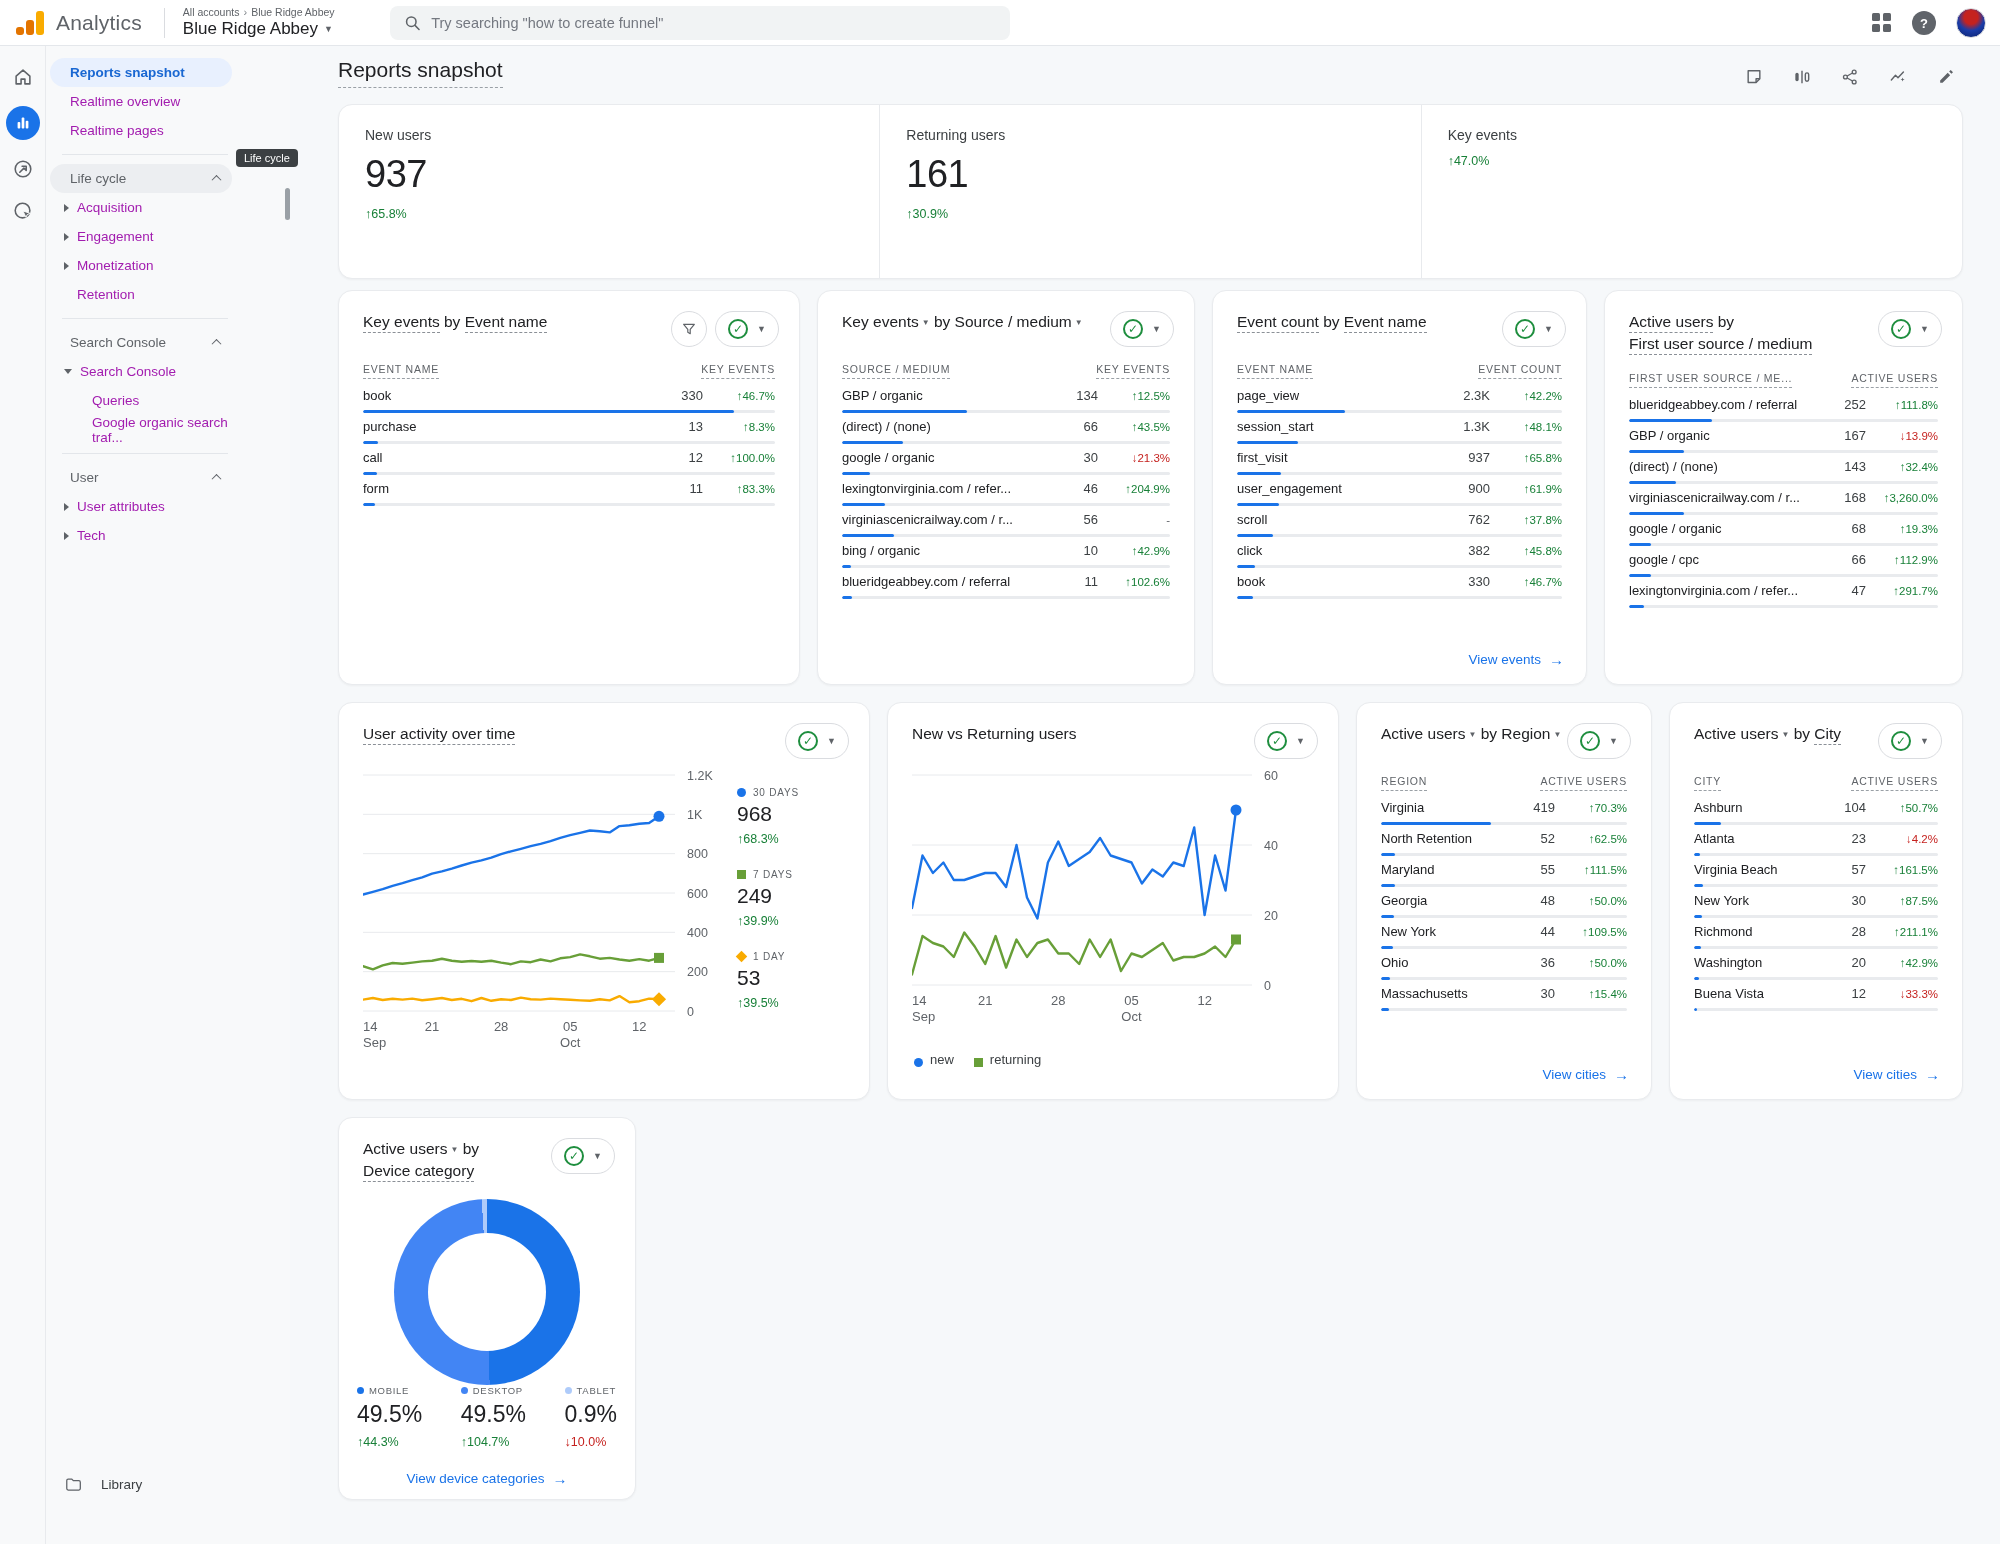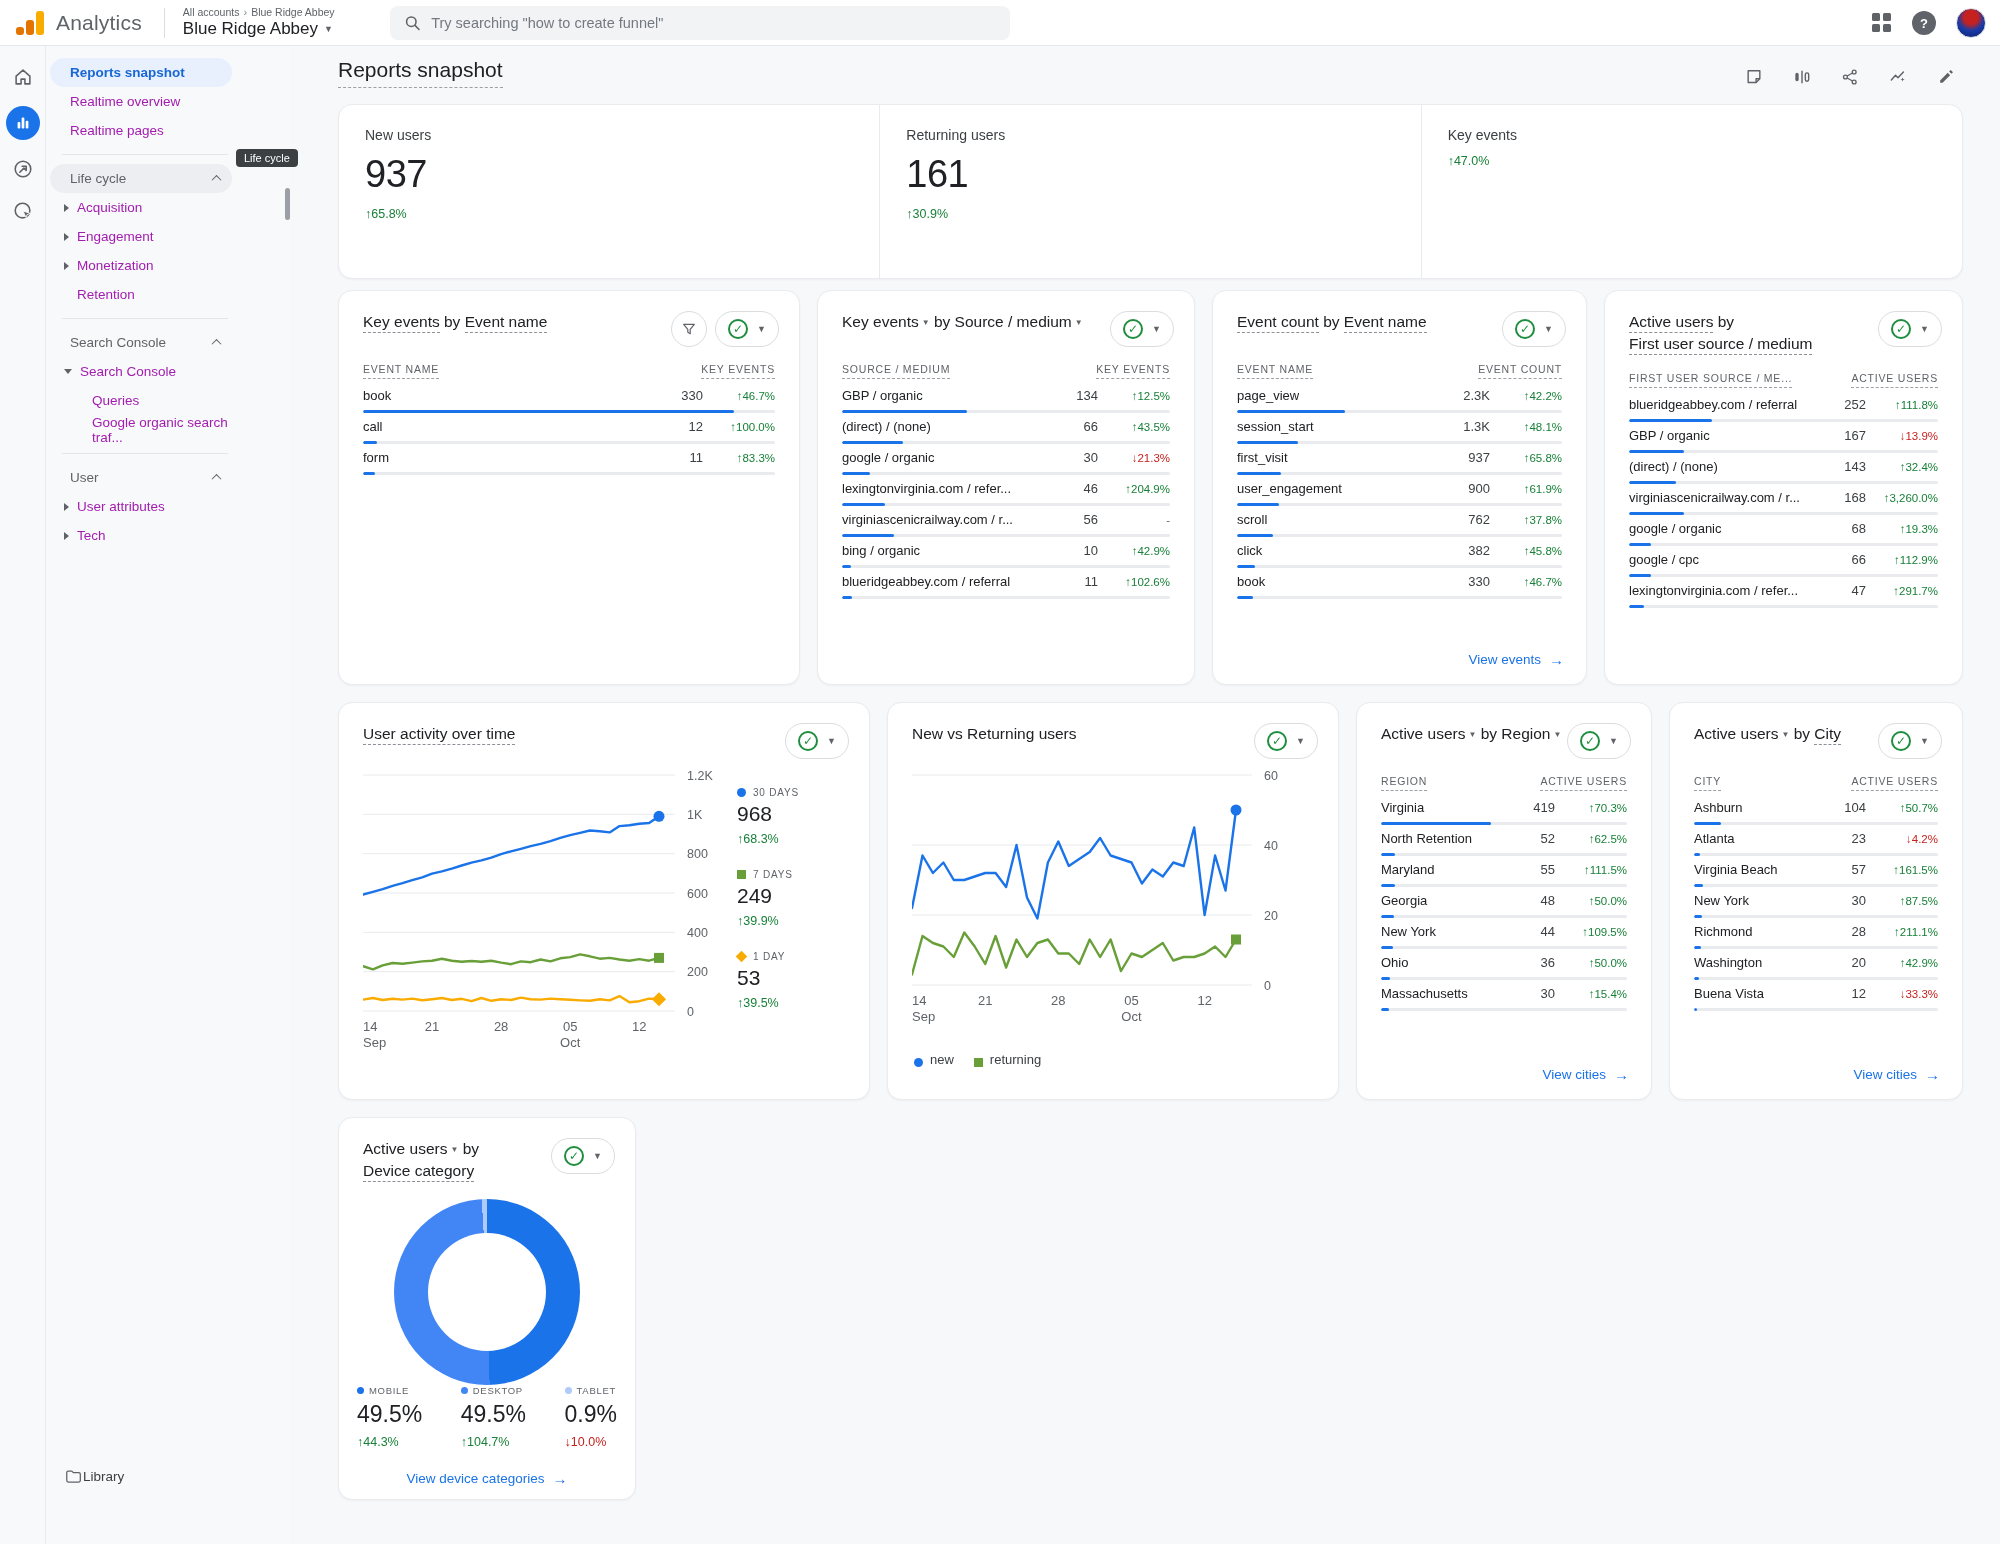--- a/index.html
+++ b/index.html
@@ -57,21 +57,21 @@
   .shead.hovered { background:#eceef1; }
   .chev-up { width:7px; height:7px; border-left:1.6px solid #5f6368; border-top:1.6px solid #5f6368;
              transform:rotate(45deg) translate(1px,1px); }
   .arr { width:0; height:0; margin-right:8px; flex:none; }
   .arr.right { border-left:5px solid #5f6368; border-top:4px solid transparent; border-bottom:4px solid transparent; }
   .arr.down  { border-top:5px solid #5f6368; border-left:4px solid transparent; border-right:4px solid transparent; }
   .arr.blank { width:5px; }
   .snav-item { padding-left:14px; }
   .snav-sub  { padding-left:42px; }
   .scroll-thumb { position:absolute; left:239px; top:142px; width:5px; height:32px; border-radius:3px; background:#9aa0a6; }
-  .library { position:absolute; left:18px; bottom:58px; display:flex; align-items:center; gap:0;
+  .library { position:absolute; left:18px; bottom:50px; display:flex; align-items:center; gap:18px;
              font-size:13.5px; color:#3c4043; cursor:pointer; }
   .nav-tooltip { position:absolute; left:236px; top:149px; background:#3c4043; color:#fff; font-size:11px;
                  padding:3px 8px; border-radius:4px; z-index:30; white-space:nowrap; }
   
   .main { position:absolute; top:46px; left:290px; width:1710px; bottom:0; padding:12px 37px 0 48px; }
   .page-head { display:flex; align-items:flex-start; justify-content:space-between; height:46px; }
   .page-title { font-size:21px; font-weight:normal; color:#202124; }
   .page-title .dashed { border-bottom:1px dashed #9aa0a6; padding-bottom:6px; }
   .toolbar { display:flex; gap:26px; margin-top:8px; margin-right:6px; }
   .tb-btn { width:22px; height:22px; cursor:pointer; display:flex; align-items:center; justify-content:center; }
@@ -352,20 +352,30 @@
               <span class="rname">book</span>
               <span class="rval">330</span>
               <span class="chg up rchg">↑46.7%</span>
             </div>
             <div class="tbar">
               <i style="width: 90.1639%;"></i>
             </div>
           </div>
           <div class="trow">
             <div class="tline">
+              <span class="rname">purchase</span>
+              <span class="rval">13</span>
+              <span class="chg up rchg">↑8.3%</span>
+            </div>
+            <div class="tbar">
+              <i style="width: 3.55191%;"></i>
+            </div>
+          </div>
+          <div class="trow">
+            <div class="tline">
               <span class="rname">call</span>
               <span class="rval">12</span>
               <span class="chg up rchg">↑100.0%</span>
             </div>
             <div class="tbar">
               <i style="width: 3.27869%;"></i>
             </div>
           </div>
           <div class="trow">
             <div class="tline">

